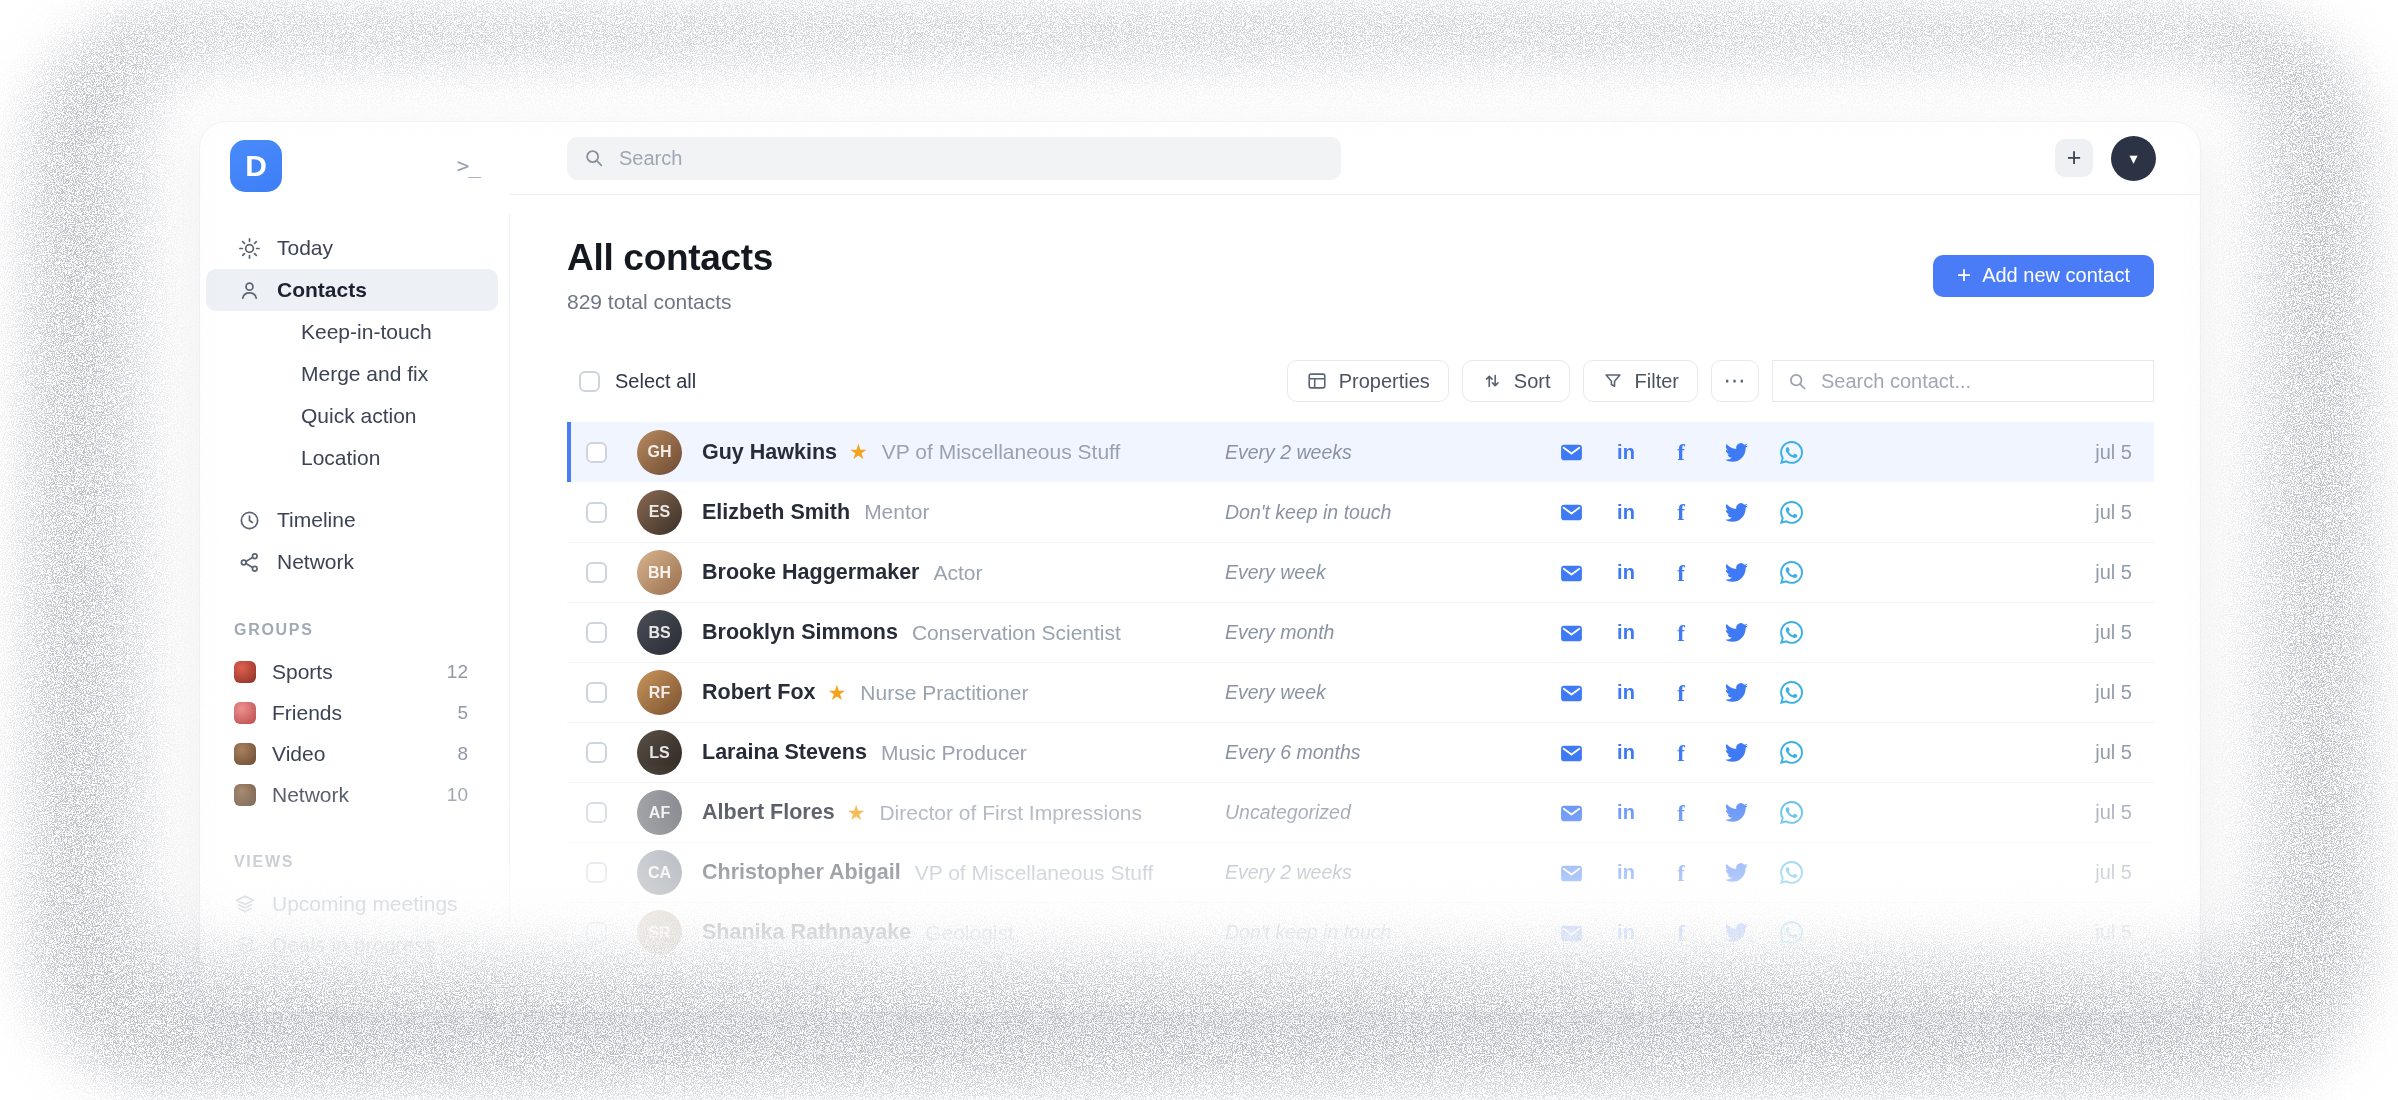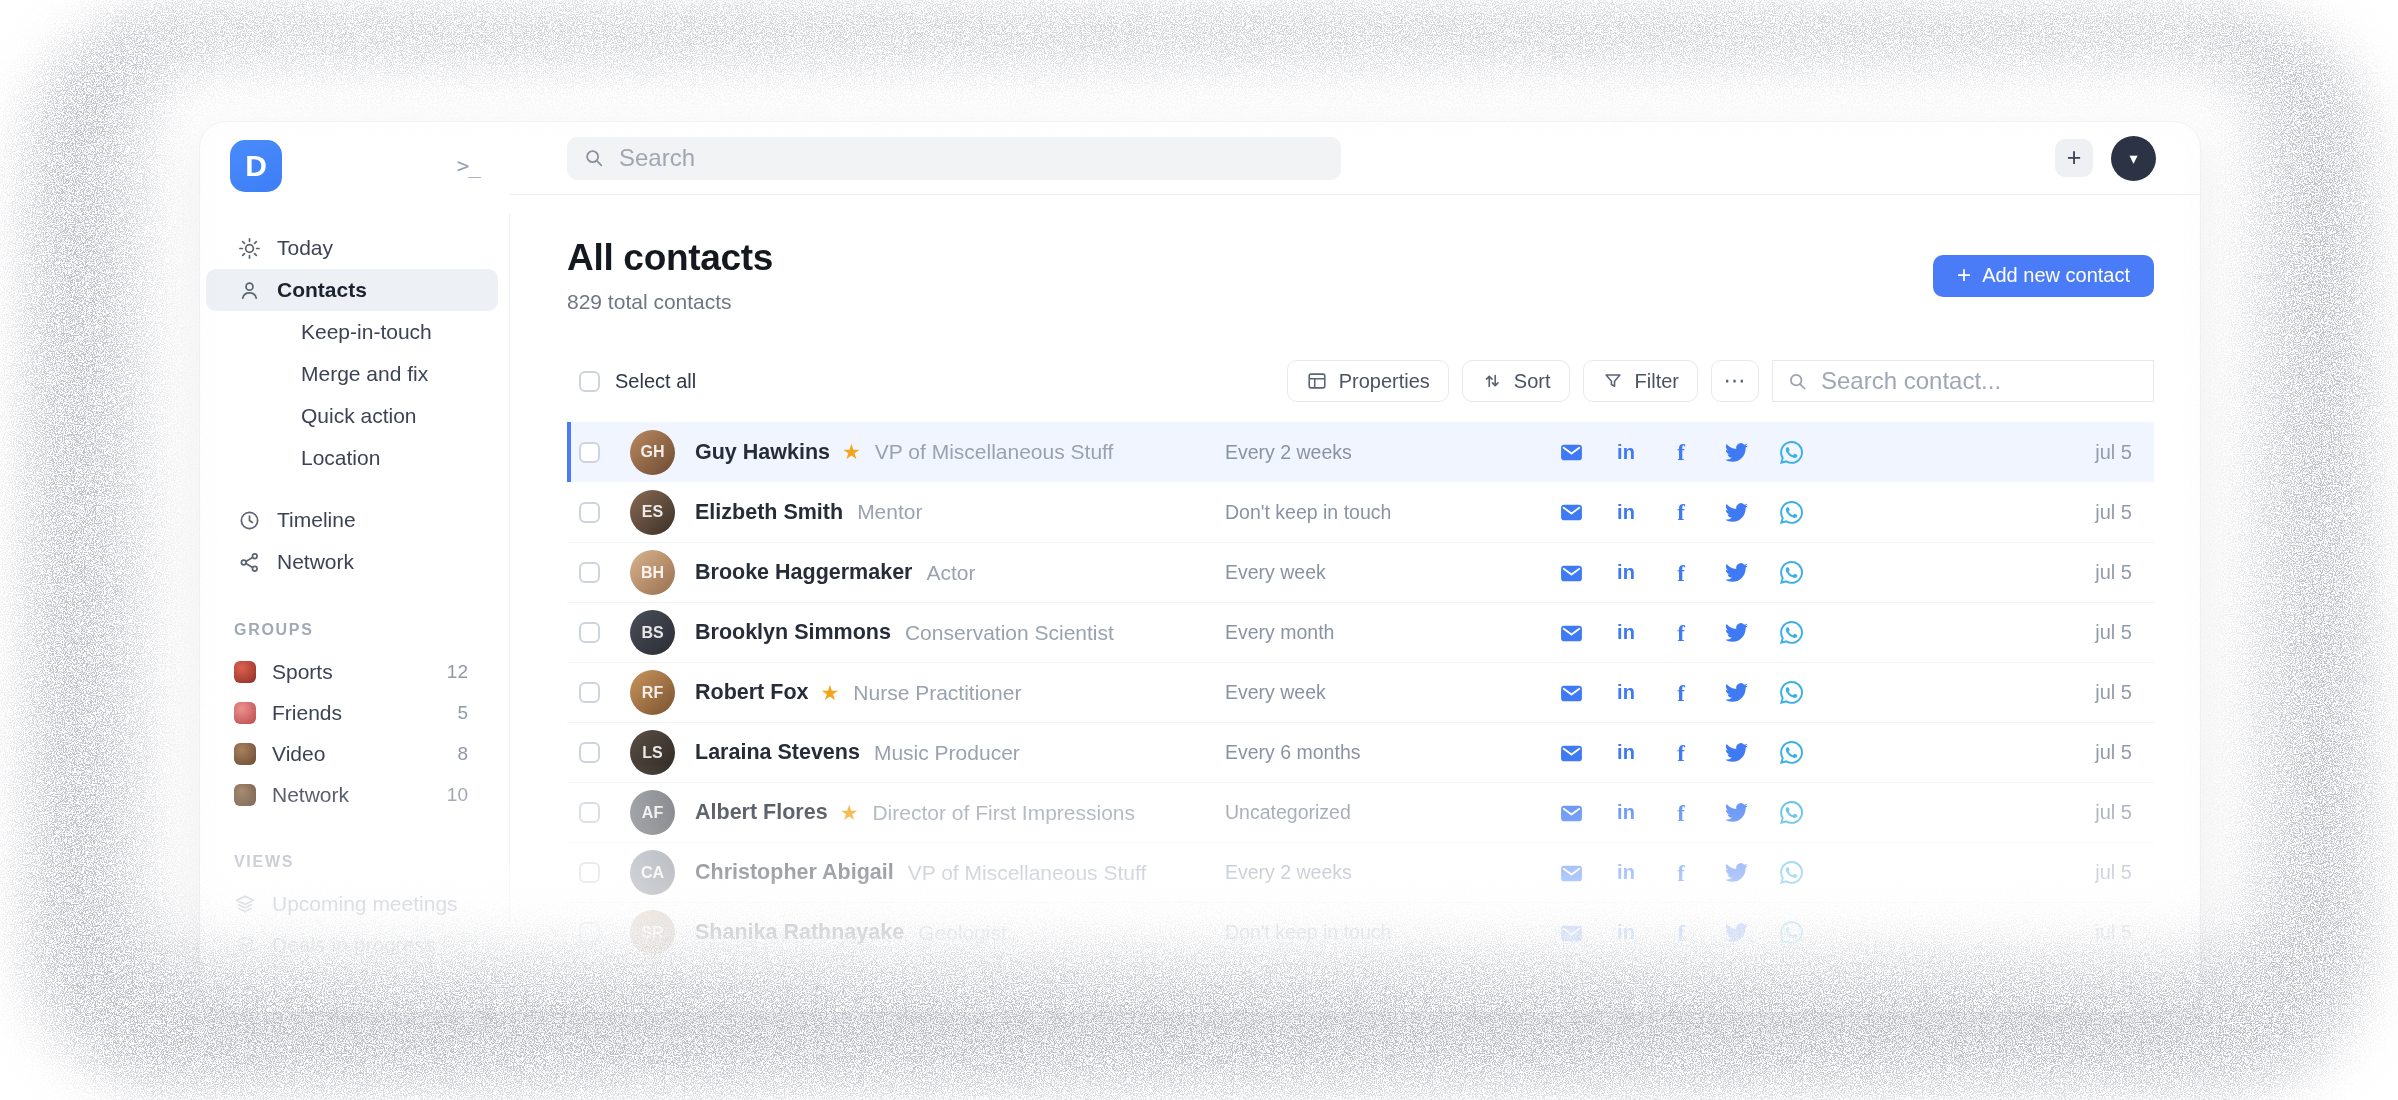--- a/index.html
+++ b/index.html
@@ -36,21 +36,21 @@
   .gi-video   { background:radial-gradient(circle at 35% 30%, #a8815e, #6b4b33); }
   .gi-network { background:radial-gradient(circle at 35% 30%, #9b7b5e, #5f4531); }
   .group-count { margin-left:auto; color:#9199a6; font-size:19px; font-weight:400; }
   .view-item { height:41px; display:flex; align-items:center; gap:16px; padding-left:34px; font-size:21px; color:#a0a8b4; font-weight:500; cursor:pointer; }
   .view-item svg { color:#aab1bc; flex:none; }
   
   main { flex:1; display:flex; flex-direction:column; min-width:0; }
   .topbar { height:73px; flex:none; display:flex; align-items:center; justify-content:space-between; padding:0 44px 0 57px; border-bottom:1px solid #eef0f4; }
   .search-box { width:774px; height:43px; background:#f2f3f5; border-radius:10px; display:flex; align-items:center; gap:12px; padding:0 16px; }
   .search-box svg { color:#8b93a1; flex:none; }
-  .search-box input, .contact-search input { border:none; background:transparent; outline:none; font-size:24px; color:#4d7c0f; width:100%; font-family:"Liberation Sans", sans-serif; }
+  .search-box input, .contact-search input { border:none; background:transparent; outline:none; font-size:20px; color:#4d7c0f; width:100%; font-family:"Liberation Sans", sans-serif; }
   input::placeholder { color:#a0a7b4; }
   .topbar-right { display:flex; align-items:center; gap:18px; }
   .plus-btn { width:38px; height:38px; border:none; border-radius:10px; background:#eef0f3; color:#3c4354; font-size:25px; line-height:1; display:grid; place-items:center; cursor:pointer; padding-bottom:3px; }
   .profile-btn { width:45px; height:45px; border:none; border-radius:50%; background:var(--dark,#2b3344); color:#fff; font-size:16px; display:grid; place-items:center; cursor:pointer; }
   .content { flex:1; padding:0 46px 0 57px; position:relative; }
   .page-head { display:flex; justify-content:space-between; align-items:center; margin-top:42px; }
   .page-head h1 { margin:0; font-size:37px; letter-spacing:-.3px; color:#14181f; }
   .subtitle { margin-top:11px; font-size:21px; color:#6f7683; }
   .add-contact { height:42px; padding:0 24px; background:var(--accent,#4a7cf8); color:#fff; border:none; border-radius:10px; font-size:20px; font-weight:500; display:flex; align-items:center; gap:11px; cursor:pointer; font-family:"Liberation Sans", sans-serif; }
   .add-contact .plus { font-size:24px; line-height:1; margin-top:-2px; }
@@ -58,21 +58,21 @@
   .checkbox { width:21px; height:21px; border:2px solid #ced4dd; border-radius:6px; background:#fff; flex:none; cursor:pointer; }
   .select-all { display:flex; align-items:center; gap:15px; font-size:20px; color:#303848; font-weight:500; padding-left:12px; cursor:pointer; }
   .toolbar-right { margin-left:auto; display:flex; align-items:center; gap:13px; }
   .tb-btn { height:42px; border:1px solid #e6e9ee; background:#fff; border-radius:10px; display:flex; align-items:center; gap:11px; padding:0 18px; font-size:20px; color:#4b5363; cursor:pointer; font-family:"Liberation Sans", sans-serif; }
   .tb-btn svg { color:#5b6472; }
   .more-btn { width:48px; justify-content:center; font-size:22px; letter-spacing:1px; padding:0; color:#5b6472; }
   .contact-search { width:382px; height:42px; border:1px solid #e6e9ee; border-radius:0; display:flex; align-items:center; gap:11px; padding:0 14px; background:#fff; }
   .contact-search svg { color:#9aa2b0; flex:none; }
   
   .rows { margin-top:20px; }
-  .row { position:relative; height:60px; display:flex; align-items:center; cursor:pointer; }
+  .row { position:relative; height:60px; display:flex; align-items:center; cursor:pointer;padding-left:7px; }
   .row + .row { border-top:1px solid #f2f4f7; }
   .row.active { background:var(--highlight,#f1f5ff); border-top:none; }
   .row.active + .row { border-top:none; }
   .row.active::before { content:''; position:absolute; left:0; top:0; bottom:0; width:4px; background:var(--accent,#4a7cf8); }
   .row .checkbox { margin-left:12px; }
   .avatar { width:45px; height:45px; border-radius:50%; margin-left:30px; flex:none; display:grid; place-items:center; color:rgba(255,255,255,.88); font-size:16px; font-weight:700; }
   .rows .row:nth-child(1) .avatar { background:linear-gradient(135deg,#b98a5e,#6d4a33); }
   .rows .row:nth-child(2) .avatar { background:linear-gradient(135deg,#8a6a54,#3a3026); }
   .rows .row:nth-child(3) .avatar { background:linear-gradient(135deg,#d8b48e,#9a6f4e); }
   .rows .row:nth-child(4) .avatar { background:linear-gradient(135deg,#4a4e58,#2a2d34); }
@@ -82,21 +82,21 @@
   .rows .row:nth-child(8) .avatar { background:linear-gradient(135deg,#9aa2ae,#5d636d); }
   .rows .row:nth-child(9) .avatar { background:linear-gradient(135deg,#cdb39a,#8d7258); }
   .rows .row:nth-child(10) .avatar { background:linear-gradient(135deg,#a8a8a8,#6e6e6e); }
   .rows .row:nth-child(7) { opacity:.95; }
   .rows .row:nth-child(8) { opacity:.85; }
   .rows .row:nth-child(9) { opacity:.7; }
   .rows .row:nth-child(10){ opacity:.55; }
   .name { margin-left:20px; font-size:21.5px; font-weight:700; color:#262c38; white-space:nowrap; }
   .star { margin-left:12px; color:var(--star,#f3a41c); font-size:21px; }
   .role { margin-left:14px; font-size:21px; color:#9aa2b0; white-space:nowrap; }
-  .freq { position:absolute; left:658px; font-size:19.5px; color:#8a93a3; }
+  .freq { position:absolute; left:658px; font-size:19.5px; color:#8a93a3;font-style:italic; }
   .socials { position:absolute; left:992px; display:flex; align-items:center; gap:31px; }
   .sicon { width:24px; height:24px; display:grid; place-items:center; color:var(--iconblue,#3f7af5); cursor:pointer; }
   .sicon.wa { color:var(--whatsapp,#3cb0e5); }
   .sicon .li-g { font-weight:800; font-size:20px; }
   .sicon .fb-g { font-weight:800; font-size:23px; font-family:"Liberation Serif", serif; }
   .date { position:absolute; right:22px; font-size:20px; color:#939baa; }
   
   .bottom-fade { position:absolute; left:0; right:0; bottom:0; height:250px; pointer-events:none; z-index:4;
     background:linear-gradient(180deg, rgba(255,255,255,0) 0%, rgba(255,255,255,.5) 45%, rgba(255,255,255,.9) 80%, #fff 100%); }
   

